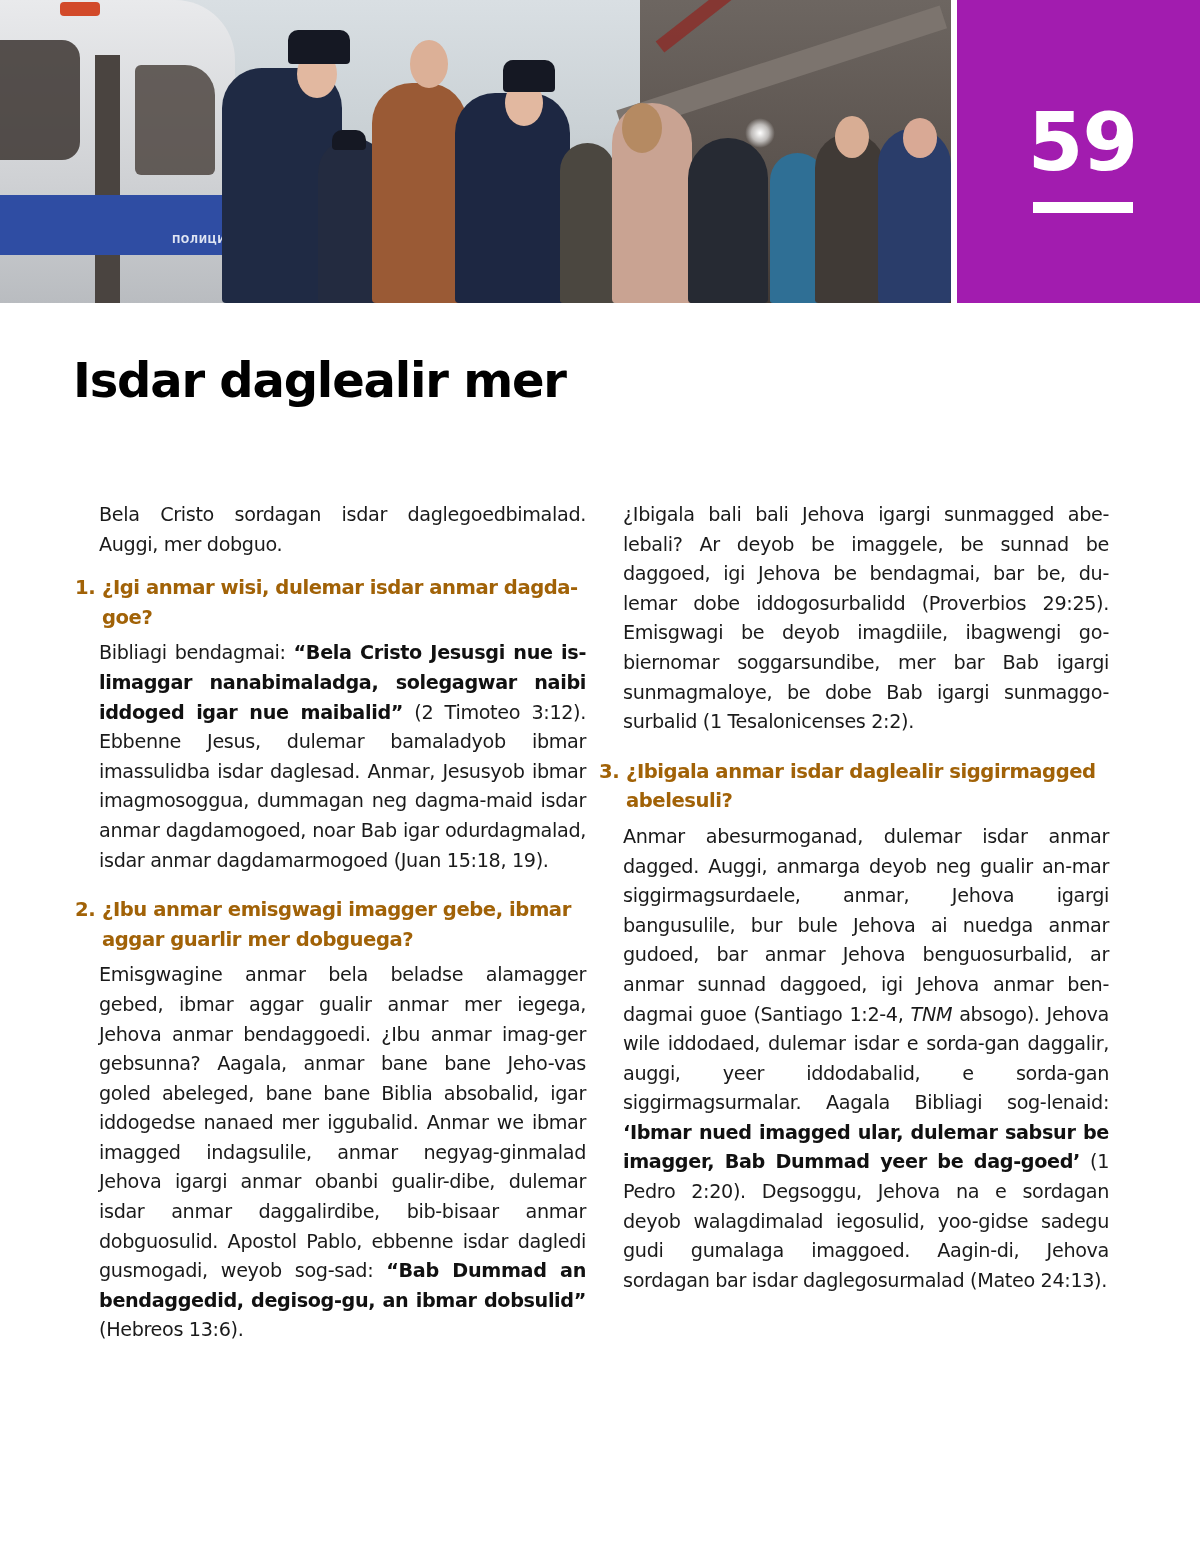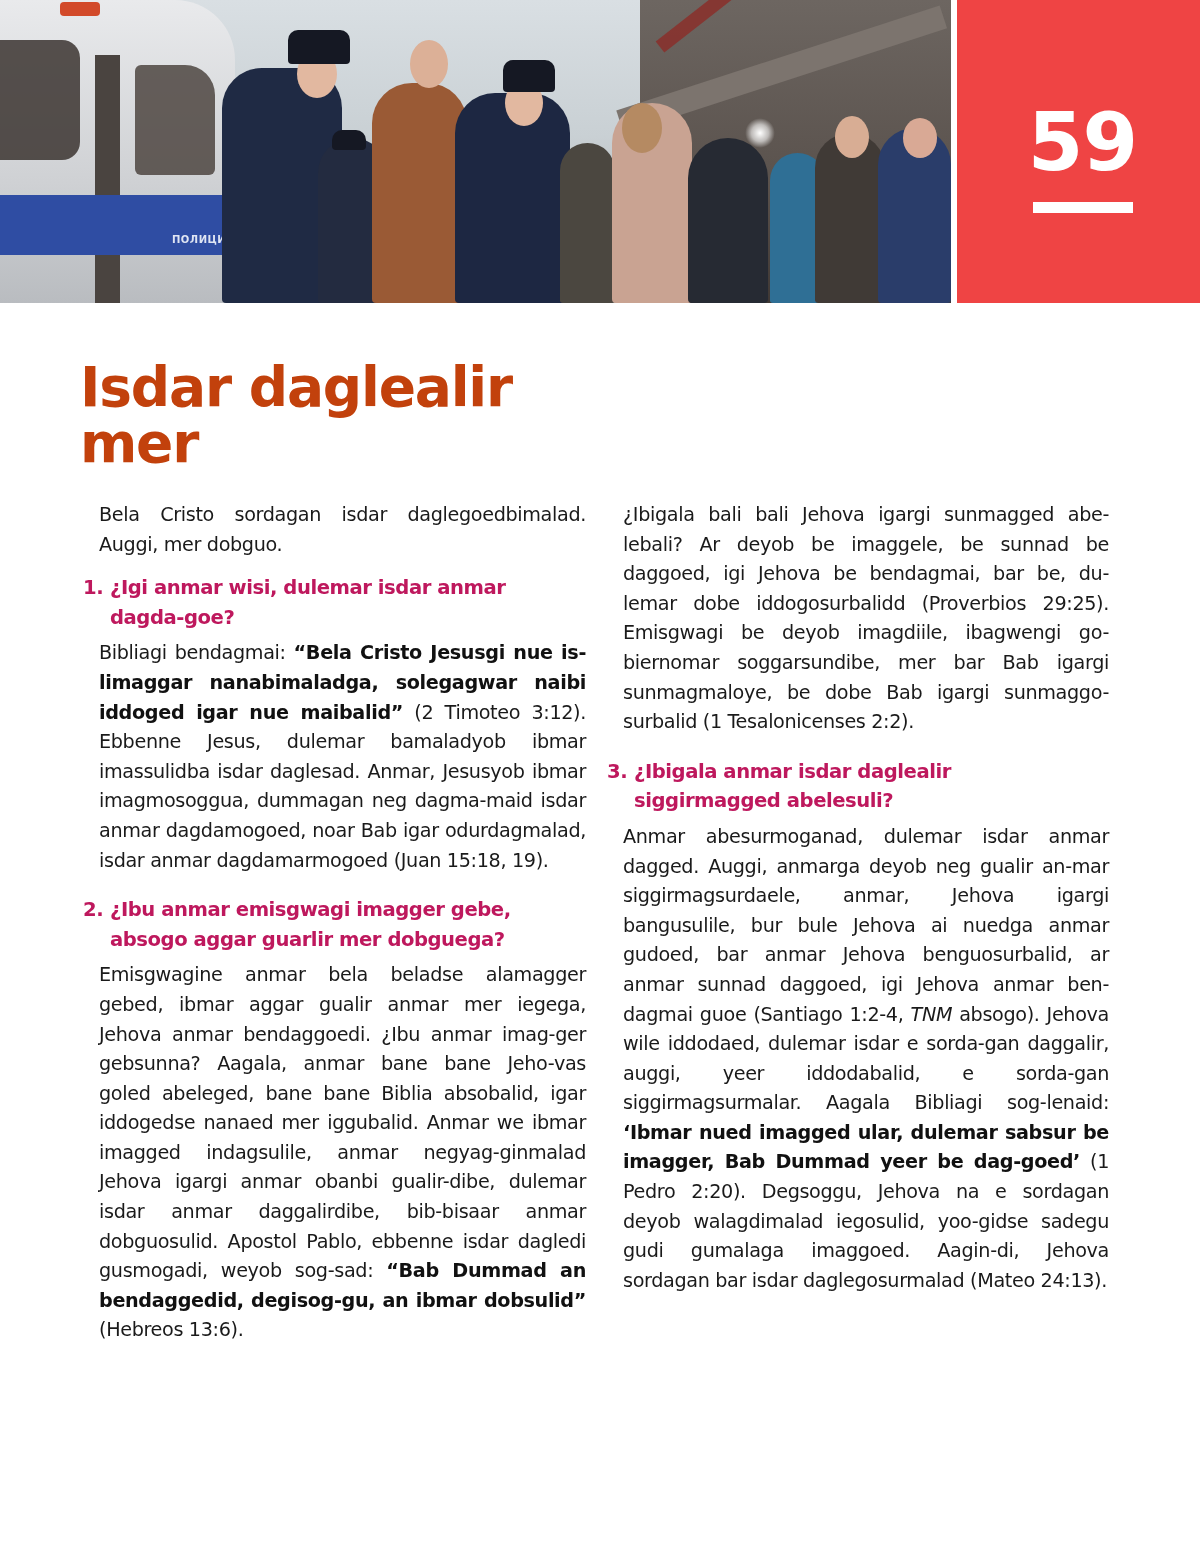--- a/index.html
+++ b/index.html
@@ -27,43 +27,43 @@
   .photo .van-label { position: absolute; left: 172px; top: 234px; font-size: 10px; font-weight: bold;
            color: #dfe5f3; letter-spacing: .5px; font-family: "DejaVu Sans", sans-serif; }
   .photo .van-light { position: absolute; left: 60px; top: 2px; width: 40px; height: 14px; background: #d24a2a; border-radius: 4px; }
   .photo .figure { position: absolute; bottom: 0; border-radius: 40px 40px 4px 4px; }
   .photo .head { position: absolute; border-radius: 50%; background: #e2b8a0; }
   .photo .hat { position: absolute; border-radius: 10px 10px 4px 4px; background: #151823; }
   .photo .flash { position: absolute; left: 745px; top: 118px; width: 30px; height: 30px; border-radius: 50%;
            background: radial-gradient(circle, #ffffff 0%, rgba(255,255,255,.6) 40%, rgba(255,255,255,0) 70%); }
 
   
-  .chapter-tab { position: absolute; left: 957px; top: 0; width: 243px; height: 303px; background: #ef4444; }
+  .chapter-tab { position: absolute; left: 957px; top: 0; width: 243px; height: 303px; background: #a21caf; }
   .chapter-number { position: absolute; left: 0; right: 0; top: 98px; text-align: center;
            color: #ffffff; font-family: "DejaVu Sans", sans-serif; font-weight: bold; font-size: 80px; line-height: 90px;
            letter-spacing: -1px; padding-left: 8px; }
   .chapter-underline { position: absolute; left: 76px; top: 202px; width: 100px; height: 11px; background: #ffffff; }
 
   
-  .page-title { position: absolute; left: 73px; top: 352px; width: 560px; margin: 7px;
-           font-family: "DejaVu Sans", sans-serif; font-weight: bold; font-size: 55px; line-height: 56px;
-           color: #c2410c; letter-spacing: -1.2px; }
+  .page-title { position: absolute; left: 73px; top: 352px; width: 560px; margin: 0;
+           font-family: "DejaVu Sans", sans-serif; font-weight: bold; font-size: 48px; line-height: 56px;
+           color: #000000; letter-spacing: -1.2px; }
 
   
   .column { position: absolute; top: 500px; }
   .col-left { left: 72px; width: 514px; }
   .col-right { left: 596px; width: 513px; }
 
   .para { margin: 0; font-size: 19.2px; line-height: 29.6px; text-align: justify;
           color: #1a1a1a; font-family: "DejaVu Sans", sans-serif; letter-spacing: -0.35px; hyphens: manual; }
   .indented { padding-left: 27px; }
   .para b { font-weight: bold; color: #111111; }
   .para i { }
 
-  .question { margin: 11px; color: #be185d; font-weight: bold; font-size: 19.6px; line-height: 29.6px;
+  .question { margin: 3px; color: #a16207; font-weight: bold; font-size: 19.6px; line-height: 29.6px;
               font-family: "DejaVu Sans", sans-serif; letter-spacing: -0.45px;
               padding-left: 27px; text-indent: -27px; }
   .question .qnum { display: inline-block; width: 27px; text-indent: 0; }
 </style>
 </head>
 <body>
 
 <div class="photo">
   <div class="building"></div>
   <div class="building-sign"></div>
@@ -116,21 +116,21 @@
   <p class="para indented" style="margin-bottom:14px;">Bela Cristo sordagan isdar daglegoedbimalad. Auggi, mer dobguo.</p>
 
   <h2 class="question" style="margin-bottom:6px;">
     <span class="qnum">1.</span><span>¿Igi anmar wisi, dulemar isdar anmar dagda-goe?</span>
   </h2>
   <p class="para indented" style="margin-bottom:20px;">
     <span>Bibliagi bendagmai: </span><b>“Bela Cristo Jesusgi nue is-limaggar nanabimaladga, solegagwar naibi iddoged igar nue maibalid”</b><span> (2 Timoteo 3:12). Ebbenne Jesus, dulemar bamaladyob ibmar imassulidba isdar daglesad. Anmar, Jesusyob ibmar imagmosoggua, dummagan neg dagma-maid isdar anmar dagdamogoed, noar Bab igar odurdagmalad, isdar anmar dagdamarmogoed (Juan 15:18, 19).</span>
   </p>
 
   <h2 class="question" style="margin-bottom:6px;">
-    <span class="qnum">2.</span><span>¿Ibu anmar emisgwagi imagger gebe, absogo aggar guarlir mer dobguega?</span>
+    <span class="qnum">2.</span><span>¿Ibu anmar emisgwagi imagger gebe, ibmar aggar guarlir mer dobguega?</span>
   </h2>
   <p class="para indented">
     <span>Emisgwagine anmar bela beladse alamagger gebed, ibmar aggar gualir anmar mer iegega, Jehova anmar bendaggoedi. ¿Ibu anmar imag-ger gebsunna? Aagala, anmar bane bane Jeho-vas goled abeleged, bane bane Biblia absobalid, igar iddogedse nanaed mer iggubalid. Anmar we ibmar imagged indagsulile, anmar negyag-ginmalad Jehova igargi anmar obanbi gualir-dibe, dulemar isdar anmar daggalirdibe, bib-bisaar anmar dobguosulid. Apostol Pablo, ebbenne isdar dagledi gusmogadi, weyob sog-sad: </span><b>“Bab Dummad an bendaggedid, degisog-gu, an ibmar dobsulid”</b><span> (Hebreos 13:6).</span>
   </p>
 </div>
 
 <div class="column col-right">
   <p class="para indented" style="margin-bottom:20px;">¿Ibigala bali bali Jehova igargi sunmagged abe-lebali? Ar deyob be imaggele, be sunnad be daggoed, igi Jehova be bendagmai, bar be, du-lemar dobe iddogosurbalidd (Proverbios 29:25). Emisgwagi be deyob imagdiile, ibagwengi go-biernomar soggarsundibe, mer bar Bab igargi sunmagmaloye, be dobe Bab igargi sunmaggo-surbalid (1 Tesalonicenses 2:2).</p>
 
   <h2 class="question" style="margin-bottom:6px;">

